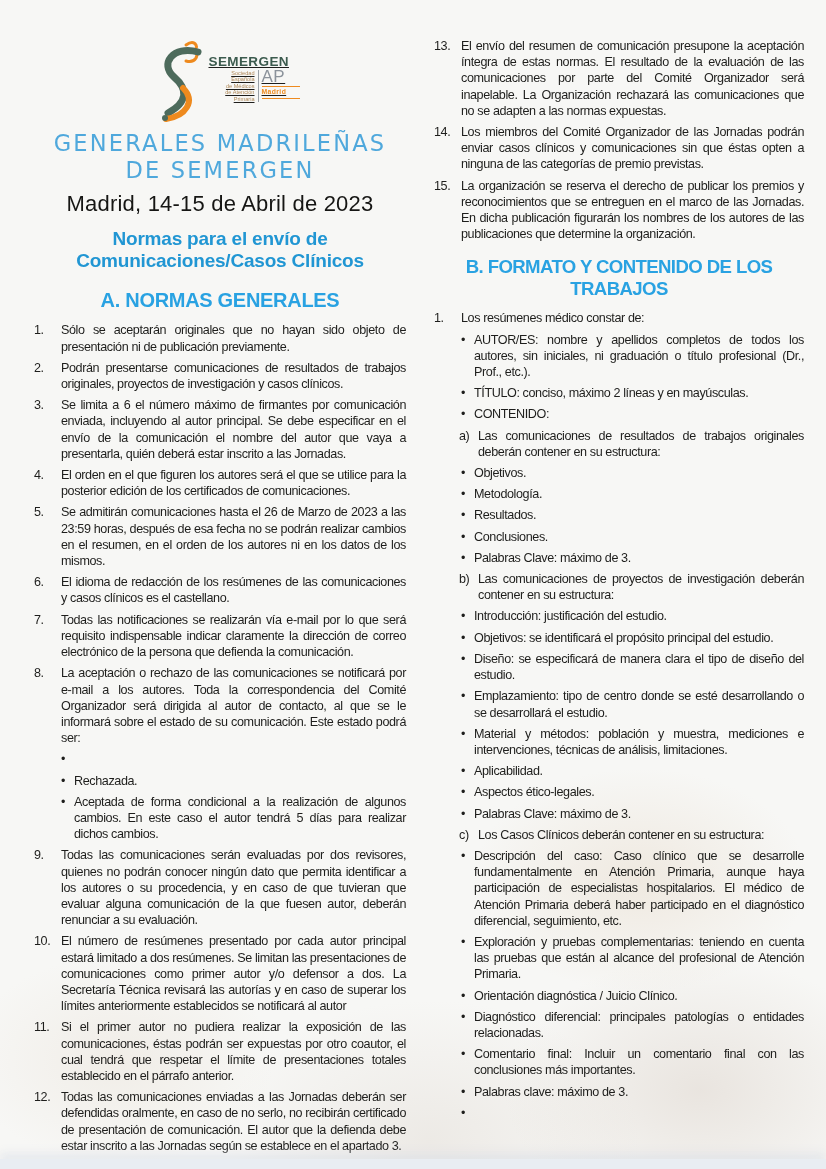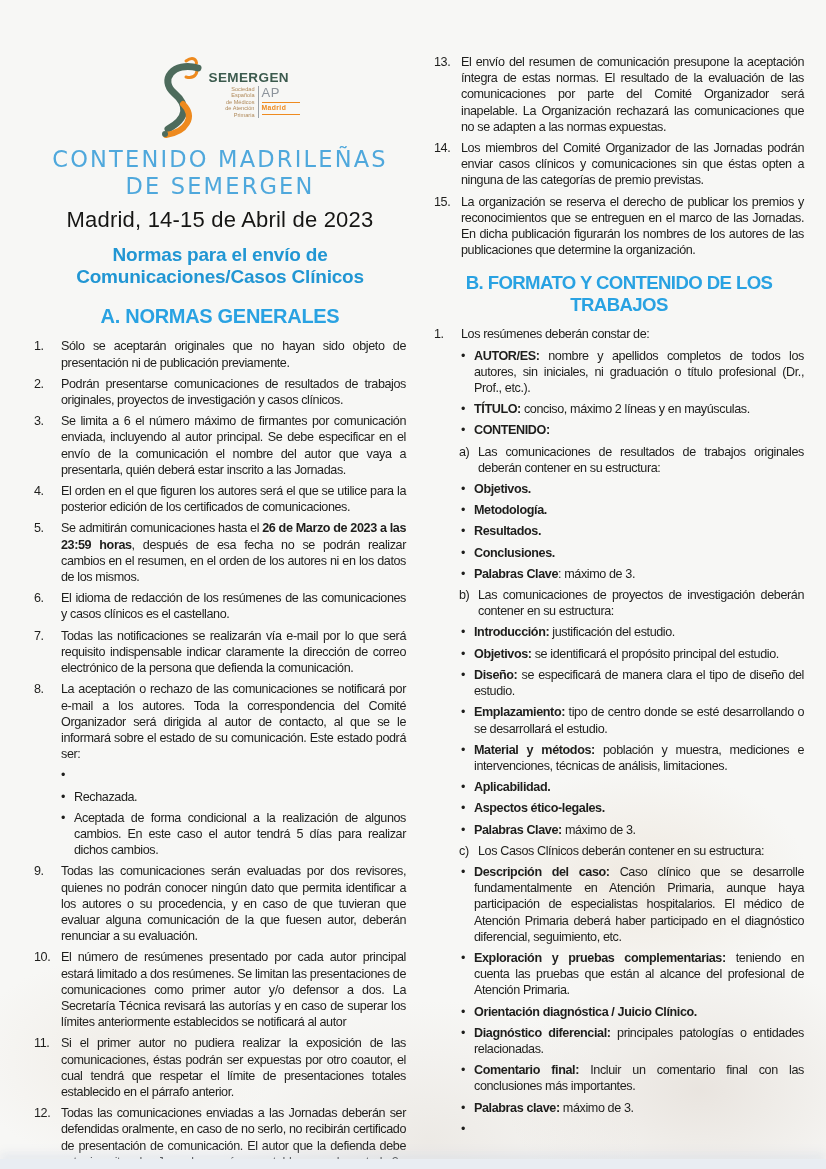--- a/index.html
+++ b/index.html
@@ -13,35 +13,35 @@
     background:
       radial-gradient(240px 160px at 640px 880px, rgba(226,210,190,.38), transparent 70%),
       radial-gradient(280px 190px at 700px 1090px, rgba(214,203,193,.42), transparent 70%),
       radial-gradient(220px 150px at 120px 1060px, rgba(228,218,205,.35), transparent 70%),
       radial-gradient(300px 200px at 430px 1140px, rgba(221,214,206,.40), transparent 70%),
       #f7f7f5;
     display:flex;
     padding:38px 22px 0 34px;
     box-sizing:border-box;
   }
-  .col{box-sizing:border-box;margin-top:16px;}
+  .col{box-sizing:border-box;}
   .col-left{width:372px;margin-right:28px;flex:0 0 auto;}
   .col-right{flex:1;}
 
   
   header{text-align:center;}
-  .logo{display:inline-flex;align-items:flex-start;margin:0 0 4px 12px;}
+  .logo{display:inline-flex;align-items:flex-start;margin:0 0 4px 12px;text-decoration:underline;}
   .logo svg{display:block;}
   .logo-text{margin-left:2px;text-align:left;padding-top:16px;}
   .brand{font-size:13.5px;font-weight:bold;color:#3c5b4e;letter-spacing:.4px;}
   .logo-sub{display:flex;align-items:stretch;margin-top:1px;}
   .tagline{width:46px;text-align:right;font-size:5.6px;line-height:6.4px;color:#b08a5a;padding-right:3px;}
   .vline{width:1px;background:#9aa0a6;}
   .ap-block{padding-left:3px;display:flex;flex-direction:column;}
-  .ap{font-size:13px;color:#8c939b;letter-spacing:.5px;line-height:14px;}
+  .ap{font-size:17px;color:#8c939b;letter-spacing:.5px;line-height:14px;}
   .orange-rule{height:1px;background:#ee8a1e;width:38px;margin:1.5px 0;}
   .region{font-size:6.8px;font-weight:bold;color:#ee8a1e;letter-spacing:.4px;line-height:8px;}
 
   .title{
     margin:2px 0 0;
     font-family:"DejaVu Sans",sans-serif;
     font-weight:400;
     font-size:22.5px;line-height:1.2;
     color:#4fa8dc;letter-spacing:2.2px;
   }
@@ -58,21 +58,21 @@
 
   
   .list{text-align:left;}
   .entry{display:flex;margin-bottom:5px;font-size:12.6px;line-height:16.2px;letter-spacing:-0.4px;}
   .entry .lab{flex:0 0 27px;}
   .entry.bullet{padding-left:27px;}
   .entry.bullet .lab{flex:0 0 13px;}
   .entry.letter{padding-left:25px;}
   .entry.letter .lab{flex:0 0 19px;}
   .entry .txt{flex:1;text-align:justify;}
-  .b{font-weight:bold;}
+  .b{font-weight:normal;}
 
   .bottom-band{
     position:absolute;left:0;right:0;bottom:0;height:10px;
     background:#e9edf2;
     box-shadow:0 -6px 8px rgba(210,218,228,.45);
   }
 </style>
 </head>
 <body>
 
@@ -101,21 +101,21 @@
             <div class="ap-block">
               <div class="ap">AP</div>
               <div class="orange-rule"></div>
               <div class="region">Madrid</div>
               <div class="orange-rule"></div>
             </div>
           </div>
         </div>
       </div>
 
-      <h1 class="title"><span>CONTENIDO MADRILEÑAS</span><br><span>DE SEMERGEN</span></h1>
+      <h1 class="title"><span>GENERALES MADRILEÑAS</span><br><span>DE SEMERGEN</span></h1>
 
       <div class="date">Madrid, 14-15 de Abril de 2023</div>
 
       <div class="subtitle"><span>Normas para el envío de</span><br><span>Comunicaciones/Casos Clínicos</span></div>
     </header>
 
     <h2>A. NORMAS GENERALES</h2>
     <div class="list">
         <div class="entry num">
           <span class="lab">1.</span>
@@ -191,21 +191,21 @@
         </div>
         <div class="entry num">
           <span class="lab">15.</span>
           <span class="txt"><span>La organización se reserva el derecho de publicar los premios y reconocimientos que se entreguen en el marco de las Jornadas. En dicha publicación figurarán los nombres de los autores de las publicaciones que determine la organización.</span></span>
         </div>
       </div>
     <h2 class="hb">B. FORMATO Y CONTENIDO DE LOS TRABAJOS</h2>
     <div class="list">
         <div class="entry num">
           <span class="lab">1.</span>
-          <span class="txt"><span>Los resúmenes deberán constar de:</span></span>
+          <span class="txt"><span>Los resúmenes médico constar de:</span></span>
         </div>
         <div class="entry bullet">
           <span class="lab">•</span>
           <span class="txt"><span class="b">AUTOR/ES:</span><span> nombre y apellidos completos de todos los autores, sin iniciales, ni graduación o título profesional (Dr., Prof., etc.).</span></span>
         </div>
         <div class="entry bullet">
           <span class="lab">•</span>
           <span class="txt"><span class="b">TÍTULO:</span><span> conciso, máximo 2 líneas y en mayúsculas.</span></span>
         </div>
         <div class="entry bullet">

